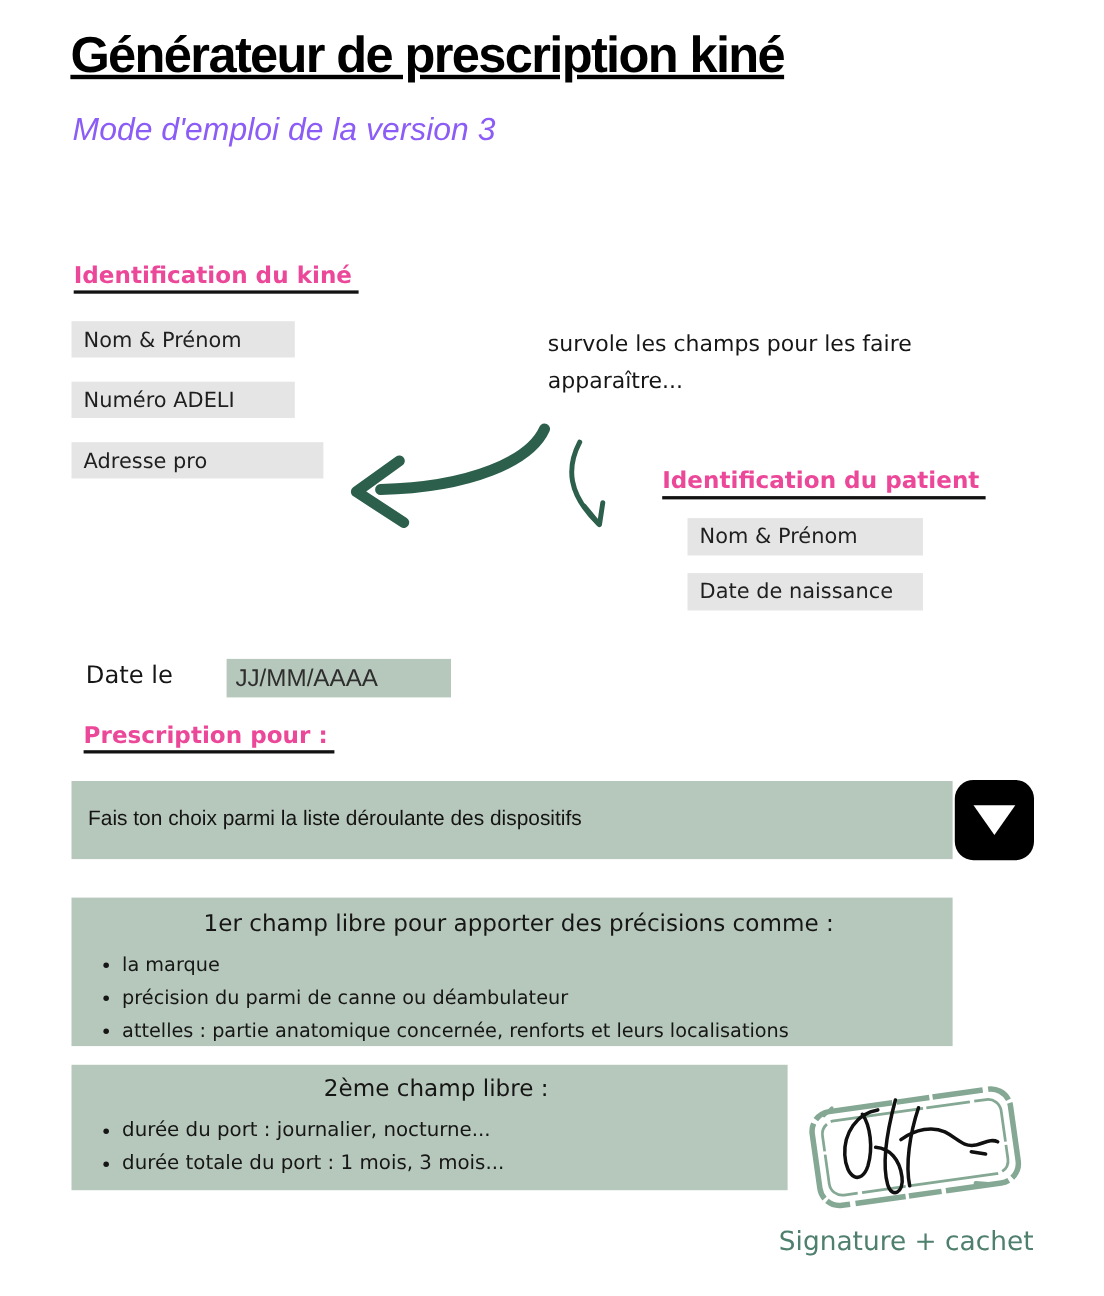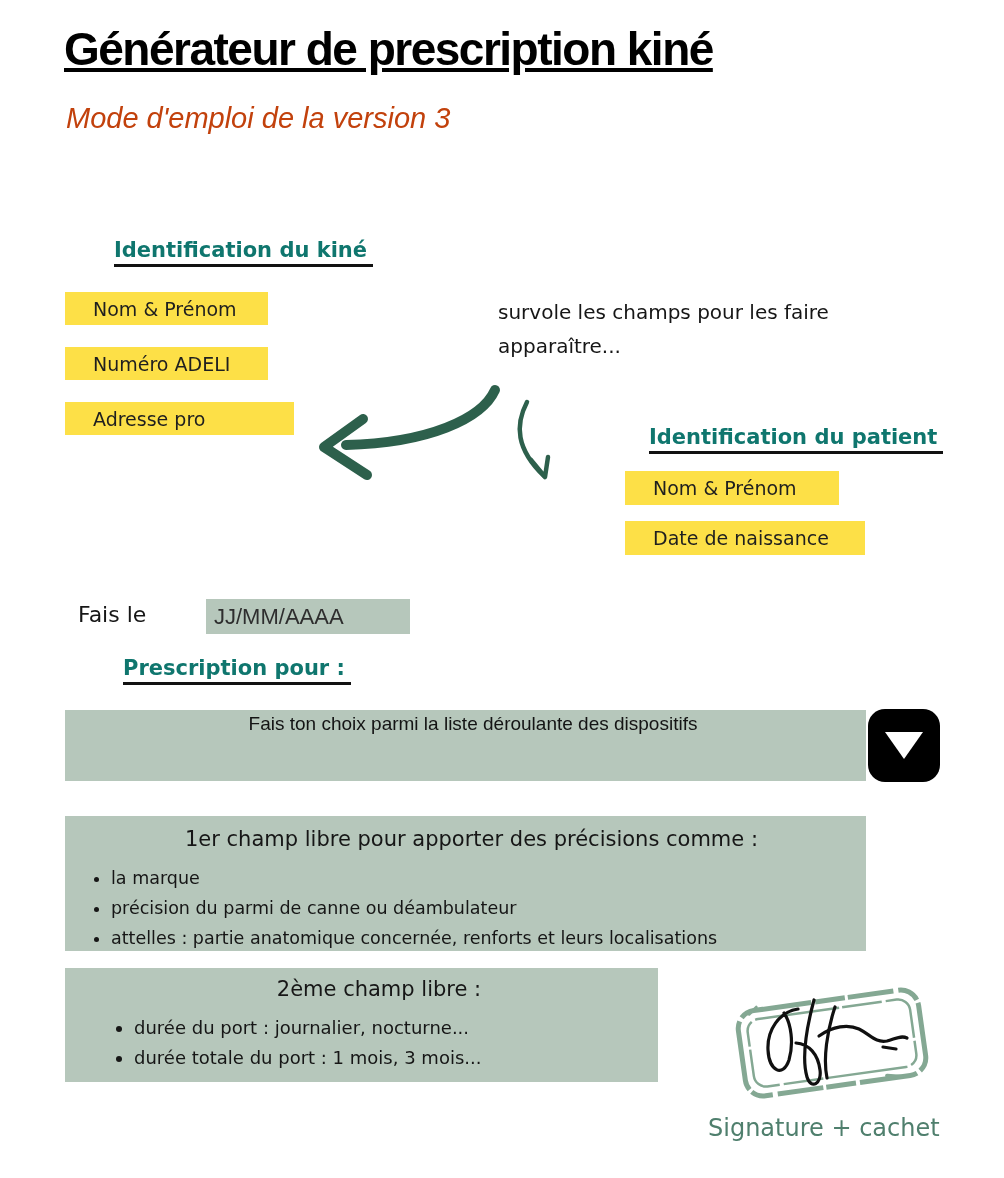--- a/index.html
+++ b/index.html
@@ -7,64 +7,64 @@
     position:relative;width:1004px;height:1178px;background:#ffffff;
     font-family:"DejaVu Sans",sans-serif;color:#1c1c1c;overflow:hidden;
   }
   .abs{position:absolute;}
   .title{
     left:64px;top:22px;font-family:"Liberation Sans",sans-serif;
     font-size:46px;font-weight:700;letter-spacing:-1.5px;color:#000;white-space:nowrap;text-decoration:underline;
   }
   .subtitle{
     left:66px;top:102px;font-family:"Liberation Sans",sans-serif;
-    font-style:italic;font-size:29px;color:#c2410c;white-space:nowrap;
+    font-style:italic;font-size:29px;color:#8b5cf6;white-space:nowrap;
   }
   .section-heading{
-    font-size:21px;font-weight:700;color:#0f766e;white-space:nowrap;margin-left:47px;
+    font-size:21px;font-weight:700;color:#ec4899;white-space:nowrap;
   }
   .section-heading .u{
     border-bottom:3px solid #121212;padding-bottom:2px;padding-right:6px;display:inline-block;
   }
   .field-box{
-    background:#fde047;font-size:19px;color:#1f1f1f;
-    display:flex;align-items:center;padding-left:28px;box-sizing:border-box;
+    background:#e5e5e5;font-size:19px;color:#1f1f1f;
+    display:flex;align-items:center;padding-left:11px;box-sizing:border-box;
   }
   .hint{
     left:498px;top:295px;width:382px;font-size:20px;line-height:1.7;color:#161616;
   }
   .fait-le{left:78px;top:602px;font-size:22px;color:#161616;}
   .date-box{
     left:166px;top:599px;width:204px;height:35px;background:#b6c7bb;
     font-family:"Liberation Sans",sans-serif;font-size:22px;color:#2e2e2e;
     display:flex;align-items:center;padding-left:8px;box-sizing:border-box;margin-left:40px;
   }
   .dropdown-bar{
     left:65px;top:710px;width:801px;height:71px;background:#b6c7bb;
-    display:flex;flex-direction:row;justify-content:center;
+    display:flex;flex-direction:column;justify-content:center;
     padding-left:15px;box-sizing:border-box;
     font-family:"Liberation Sans",sans-serif;font-size:19px;color:#141414;line-height:1.5;
   }
   .dropdown-bar .link{text-decoration:underline;text-underline-offset:3px;}
   .dropdown-btn{
     left:868px;top:709px;width:72px;height:73px;background:#000;border-radius:17px;
     display:flex;align-items:center;justify-content:center;cursor:pointer;border:none;
   }
   .dropdown-btn .tri{
     width:0;height:0;border-left:19px solid transparent;border-right:19px solid transparent;
     border-top:27px solid #ffffff;
   }
   .free-box{
     background:#b6c7bb;box-sizing:border-box;color:#161616;
   }
   .free-box .box-heading{font-size:21px;padding:11px 0 0 12px;text-align:center;}
   .free-box ul{margin:12px 0 0 0;padding-left:46px;}
   .free-box li{font-size:17.5px;line-height:30px;}
   .box1{left:65px;top:816px;width:801px;height:135px;}
-  .box2{left:65px;top:968px;width:593px;height:114px;padding-left:23px;}
+  .box2{left:65px;top:968px;width:651px;height:114px;}
   .box2 .box-heading{padding-top:9px;}
   .box2 li{font-size:18px;}
   .sig-caption{
     left:708px;top:1114px;font-size:24px;color:#4f7f6d;white-space:nowrap;
   }
   svg{display:block;}
 </style>
 </head>
 <body>
 
@@ -98,25 +98,25 @@
       <path d="M231,95 L245,112 L248,92"></path>
     </g>
   </svg>
 
   <div class="abs section-heading" style="left:602px;top:425px;">
     <span class="u">Identification du patient</span>
   </div>
   <div class="abs field-box" style="left:625px;top:471px;width:214px;height:34px;">
     <span>Nom &amp; Prénom</span>
   </div>
-  <div class="abs field-box" style="left:625px;top:521px;width:240px;height:34px;">
+  <div class="abs field-box" style="left:625px;top:521px;width:214px;height:34px;">
     <span>Date de naissance</span>
   </div>
 
-  <div class="abs fait-le">Fais le</div>
+  <div class="abs fait-le">Date le</div>
   <div class="abs date-box">
     <span>JJ/MM/AAAA</span>
   </div>
 
   <div class="abs section-heading" style="left:76px;top:656px;">
     <span class="u">Prescription pour :</span>
   </div>
 
   <div class="abs dropdown-bar">
     <div>Fais ton choix parmi la liste déroulante des dispositifs</div>

